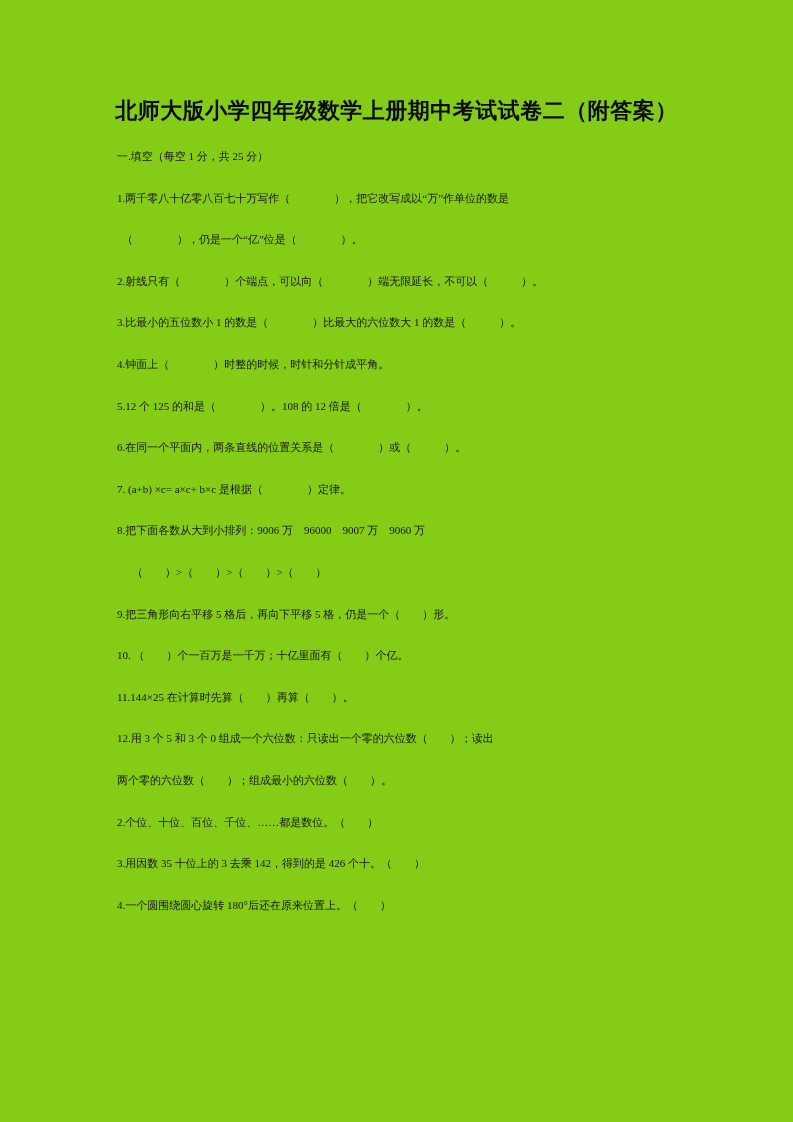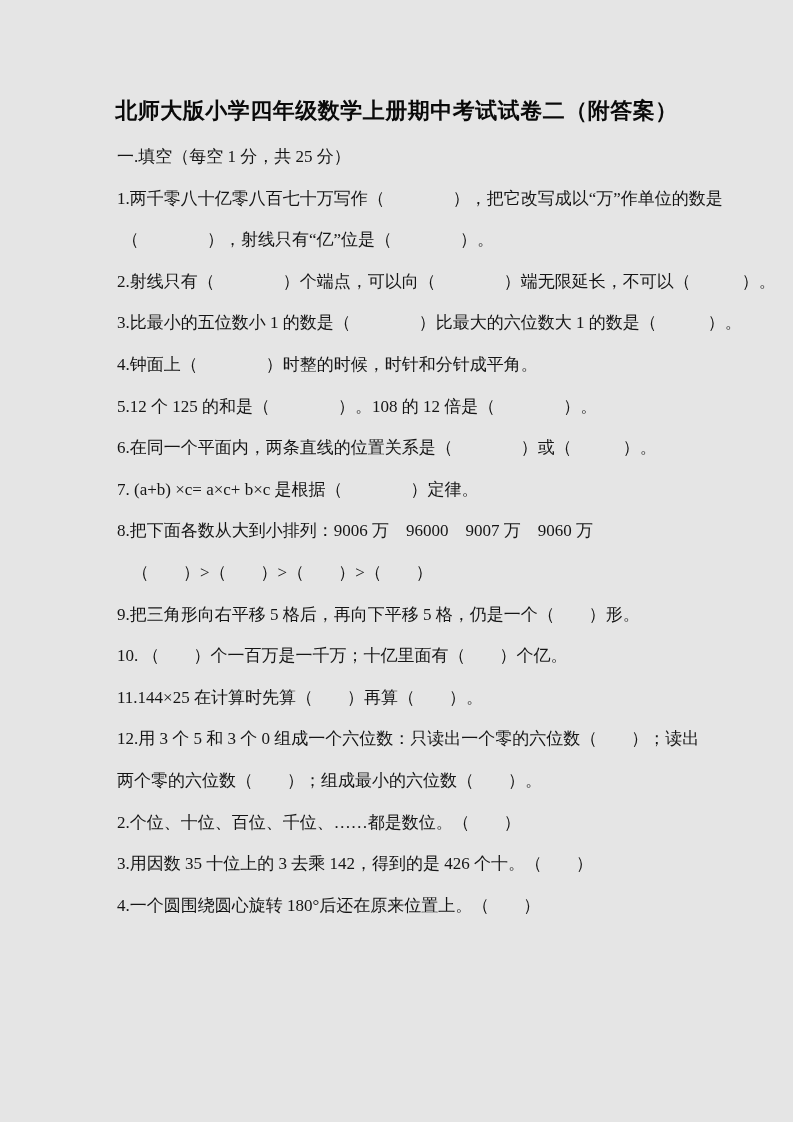--- a/index.html
+++ b/index.html
@@ -4,21 +4,21 @@
 <style>
   html, body {
     margin: 0;
     padding: 0;
     background: #ffffff;
   }
   .page {
     position: relative;
     width: 793px;
     height: 1122px;
-    background: #e5e5e5;
+    background: #84cc16;
     color: #111111;
     overflow: hidden;
   }
   .title {
     position: absolute;
     top: 94px;
     left: 0;
     width: 100%;
     margin: 0;
     text-align: center;
@@ -29,21 +29,21 @@
     color: #0a0a0a;
     letter-spacing: 0.5px;
     white-space: nowrap;
   }
   .content {
     position: absolute;
     top: 136px;
     left: 117px;
     width: 580px;
     font-family: "Liberation Serif", "DejaVu Serif", serif;
-    font-size: 17px;
+    font-size: 11px;
     color: #151515;
   }
   .line {
     margin: 0;
     height: 41.6px;
     line-height: 41.6px;
     white-space: nowrap;
   }
   .indent-sm { padding-left: 5px; }
   .indent-md { padding-left: 15px; }
@@ -53,21 +53,21 @@
 
 <div class="page">
 
   <h1 class="title">北师大版小学四年级数学上册期中考试试卷二（附答案）</h1>
 
   <div class="content">
 
     <p class="line">一.填空（每空 1 分，共 25 分）</p>
 
     <p class="line">1.两千零八十亿零八百七十万写作（　　　　），把它改写成以“万”作单位的数是</p>
-    <p class="line indent-sm">（　　　　），射线只有“亿”位是（　　　　）。</p>
+    <p class="line indent-sm">（　　　　），仍是一个“亿”位是（　　　　）。</p>
     <p class="line">2.射线只有（　　　　）个端点，可以向（　　　　）端无限延长，不可以（　　　）。</p>
     <p class="line">3.比最小的五位数小 1 的数是（　　　　）比最大的六位数大 1 的数是（　　　）。</p>
     <p class="line">4.钟面上（　　　　）时整的时候，时针和分针成平角。</p>
     <p class="line">5.12 个 125 的和是（　　　　）。108 的 12 倍是（　　　　）。</p>
     <p class="line">6.在同一个平面内，两条直线的位置关系是（　　　　）或（　　　）。</p>
     <p class="line">7. (a+b) ×c= a×c+ b×c 是根据（　　　　）定律。</p>
     <p class="line">8.把下面各数从大到小排列：9006 万　96000　9007 万　9060 万</p>
     <p class="line indent-md">（　　）&gt;（　　）&gt;（　　）&gt;（　　）</p>
     <p class="line">9.把三角形向右平移 5 格后，再向下平移 5 格，仍是一个（　　）形。</p>
     <p class="line">10. （　　）个一百万是一千万；十亿里面有（　　）个亿。</p>

